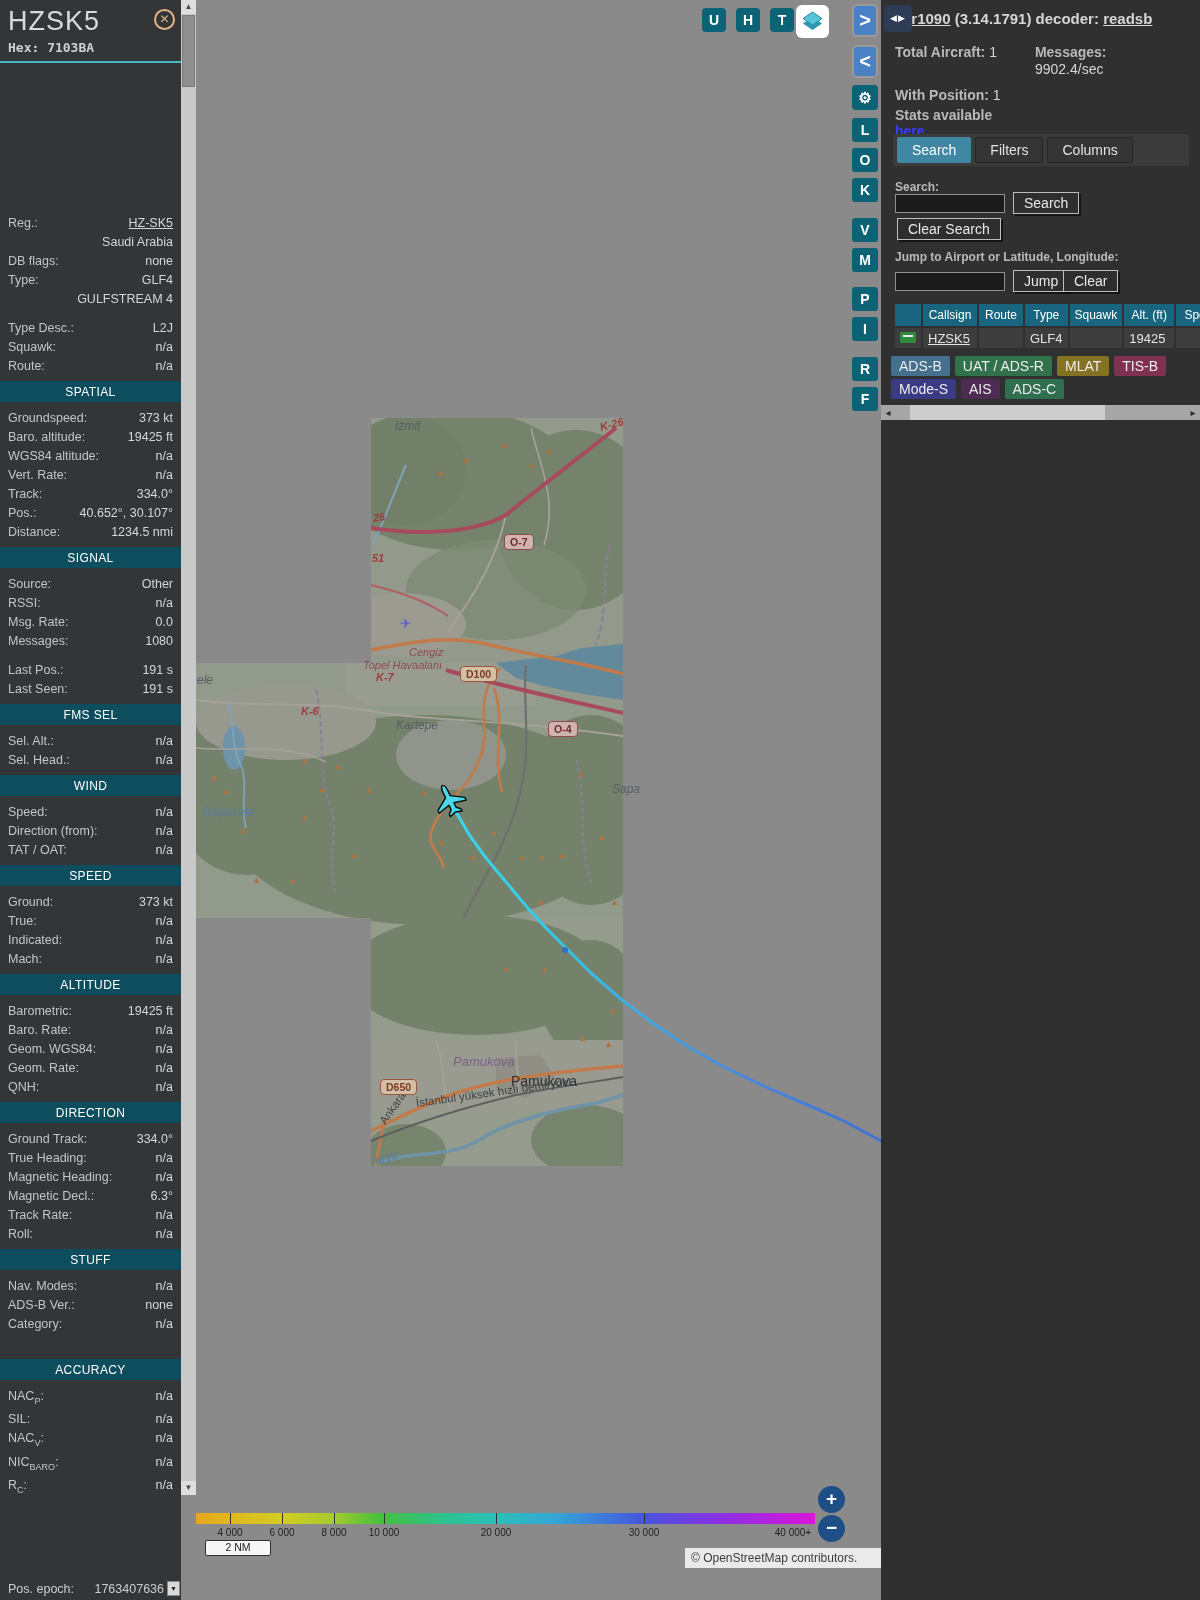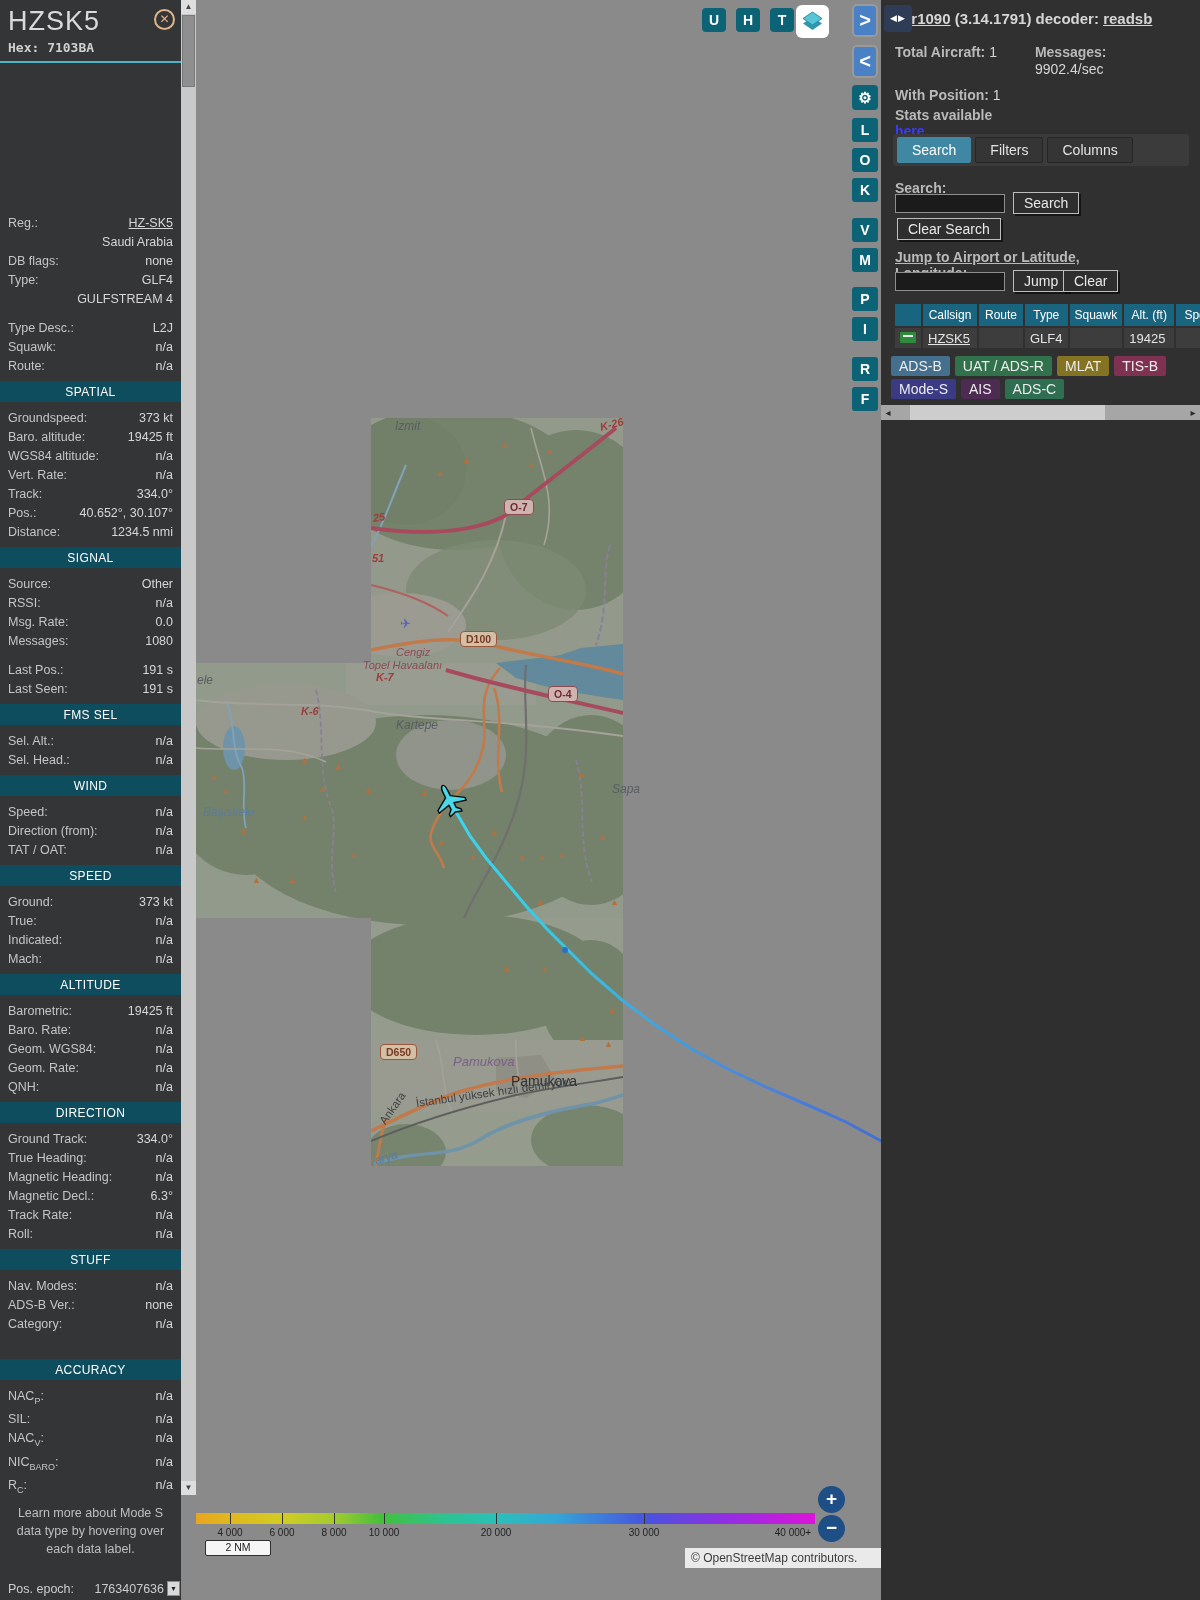--- a/index.html
+++ b/index.html
@@ -45,21 +45,21 @@
   .mlab{position:absolute;white-space:nowrap;transform-origin:left center;}
   .mlab.city{font-size:12px;font-style:italic;color:#585d63;}
   .mlab.road-red{font-size:11px;font-weight:bold;color:#a03c3c;font-style:italic;}
   .mlab.water{font-size:12px;font-style:italic;color:#5a7d99;}
   .mlab.district{font-size:13px;font-style:italic;color:#7a5f88;}
   .mlab.town{font-size:14px;color:#2e3237;}
   .mlab.rail{font-size:11.5px;color:#3f4347;}
   .mlab.airport{font-size:11px;font-style:italic;color:#8c4a52;}
   .mlab.airport-icon{font-size:13px;color:#5560c8;}
   .shield{position:absolute;font-size:10.5px;font-weight:bold;padding:1px 5px;border-radius:4px;
-          border:1.5px solid #8c4a52;background:#cfb3ae;color:#6e2a33;}
+          border:1.5px solid #8c4a52;background:#cfb3ae;color:#6e2a33;margin-top:35px;}
   .shield.d{border-color:#99583b;background:#d2bfa6;color:#7a3a22;}
   .peak{position:absolute;font-size:9px;color:#b0713e;}
   
   .sq-btn{position:absolute;top:8px;width:24px;height:24px;background:#0c6375;border-radius:4px;
           color:#fff;font-weight:bold;font-size:14px;text-align:center;line-height:24px;cursor:pointer;}
   .layers-btn{position:absolute;left:600px;top:5px;width:33px;height:33px;background:#fff;
           border-radius:6px;cursor:pointer;}
   
   .col-btn{position:absolute;left:656px;width:26px;background:#4a80c4;border:2px solid #9a9a9a;
            border-radius:5px;color:#fff;text-align:center;cursor:pointer;font-weight:bold;}
@@ -90,21 +90,21 @@
   .p-stats .row1{display:flex;}
   .p-stats .msgs{margin-left:38px;line-height:17px;}
   .p-stats .wp{margin-top:9px;}
   .p-stats .sa{margin-top:4px;}
   .p-stats .here{color:#3a3aff;text-decoration:underline;font-weight:bold;cursor:pointer;}
   .tabs{position:absolute;left:12px;top:134px;width:296px;height:32px;background:#3b3b3b;border-radius:3px;
       display:flex;align-items:center;padding-left:4px;gap:4px;}
   .tab{background:#353535;border:1px solid #262626;color:#e2e2e2;font-size:14px;padding:4px 14px;
       border-radius:2px;cursor:pointer;}
   .tab.active{background:#3f87a3;border-color:#3f87a3;color:#fff;}
-  .form-lab{position:absolute;font-size:14px;font-weight:bold;color:#b9b9b9;text-decoration:underline;}
+  .form-lab{position:absolute;font-size:12px;font-weight:bold;color:#b9b9b9;}
   .tin{position:absolute;width:110px;height:19px;background:#1b1b1b;border:1px solid #8f8f8f;color:#ddd;
       font-size:12px;padding:0 4px;}
   .pbtn{position:absolute;background:#2e2e2e;border:1px solid #bdbdbd;box-shadow:2px 2px 0 rgba(0,0,0,.55);
       color:#e8e8e8;font-size:14px;padding:2px 10px;cursor:pointer;font-family:"Liberation Sans",sans-serif;}
   .ac-table{position:absolute;left:12px;top:302px;border-collapse:separate;border-spacing:2px;}
   .ac-table th{background:#19657f;color:#fff;font-size:12px;font-weight:normal;padding:4px 5px;white-space:nowrap;}
   .ac-table td{background:#3d3d3d;color:#e4e4e4;font-size:13px;padding:2px 5px;height:20px;white-space:nowrap;}
   .ac-table .cs{text-decoration:underline;cursor:pointer;}
   .flag{display:inline-block;width:16px;height:11px;background:#2f8a3d;border-radius:1px;position:relative;}
   .flag::after{content:"";position:absolute;left:3px;top:3px;width:10px;height:2px;background:#e8e8e8;}
@@ -337,21 +337,20 @@
         </div>
         <div class="sb-row">
           <span class="lbl">NIC<sub>BARO</sub>:</span>
           <span class="val">n/a</span>
         </div>
         <div class="sb-row">
           <span class="lbl">R<sub>C</sub>:</span>
           <span class="val">n/a</span>
         </div>
       </div>
-    <div class="sb-note">Learn more about Mode S data type by hovering over each data label.</div>
     <div class="sb-epoch">
       <span>Pos. epoch:</span>
       <span>1763407636</span>
       <span class="dd">▼</span>
     </div>
   </aside>
   <div class="sb-scroll">
     <div class="arr" style="top:0">▲</div>
     <div class="thumb"></div>
     <div class="arr" style="bottom:0">▼</div>
@@ -436,21 +435,21 @@
                  L -15,5.5 L -2.6,-2.5 L -2.6,-7.5 C -2.6,-11 -1.8,-15 0,-15 Z" fill="#4bd9ea" stroke="#0a0a0a" stroke-width="1.4" stroke-linejoin="round"></path>
       </g>
     </svg>
 
     <div id="map-labels">
         <span class="mlab city" style="left: 199px; top: 419px;">Izmit</span>
         <span class="mlab road-red" style="left: 404px; top: 421px; transform: rotate(-14deg);">K-26</span>
         <span class="mlab road-red" style="left: 177px; top: 512px; transform: rotate(-8deg);">25</span>
         <span class="mlab road-red" style="left: 176px; top: 552px;">51</span>
         <span class="mlab airport-icon" style="left: 204px; top: 616px;">✈</span>
-        <span class="mlab airport" style="left: 200px; top: 646px;">Cengiz</span>
+        <span class="mlab airport" style="left: 213px; top: 646px;">Cengiz</span>
         <span class="mlab airport" style="left: 167px; top: 659px;">Topel Havaalanı</span>
         <span class="mlab road-red" style="left: 180px; top: 671px;">K-7</span>
         <span class="mlab city" style="left: 1px; top: 673px;">ele</span>
         <span class="mlab road-red" style="left: 105px; top: 705px;">K-6</span>
         <span class="mlab city" style="left: 200px; top: 718px;">Kartepe</span>
         <span class="mlab water" style="left: 7px; top: 805px;">Başiskele</span>
         <span class="mlab city" style="left: 416px; top: 782px;">Sapa</span>
         <span class="mlab district" style="left: 257px; top: 1054px;">Pamukova</span>
         <span class="mlab town" style="left: 315px; top: 1073px;">Pamukova</span>
         <span class="mlab rail" style="left: 186px; top: 1117px; transform: rotate(-55deg);">Ankara</span>

